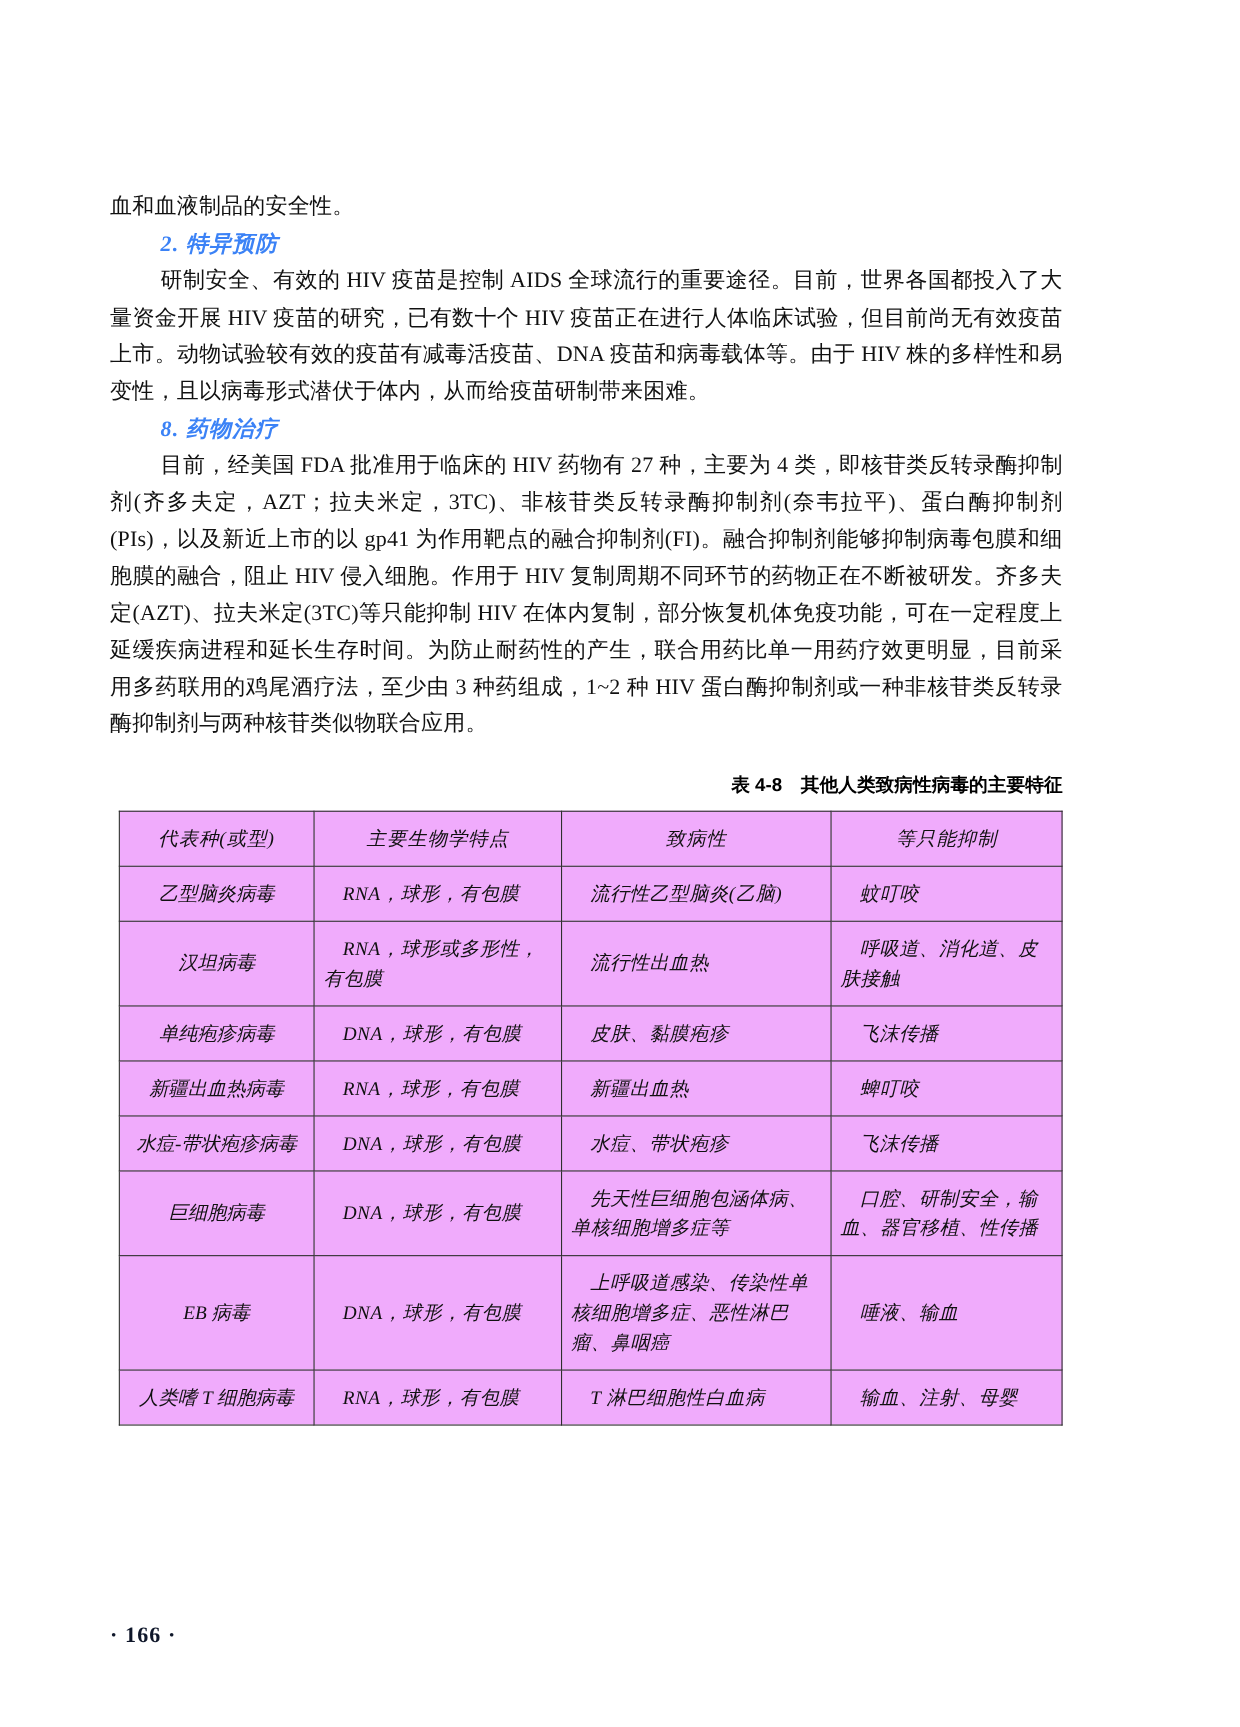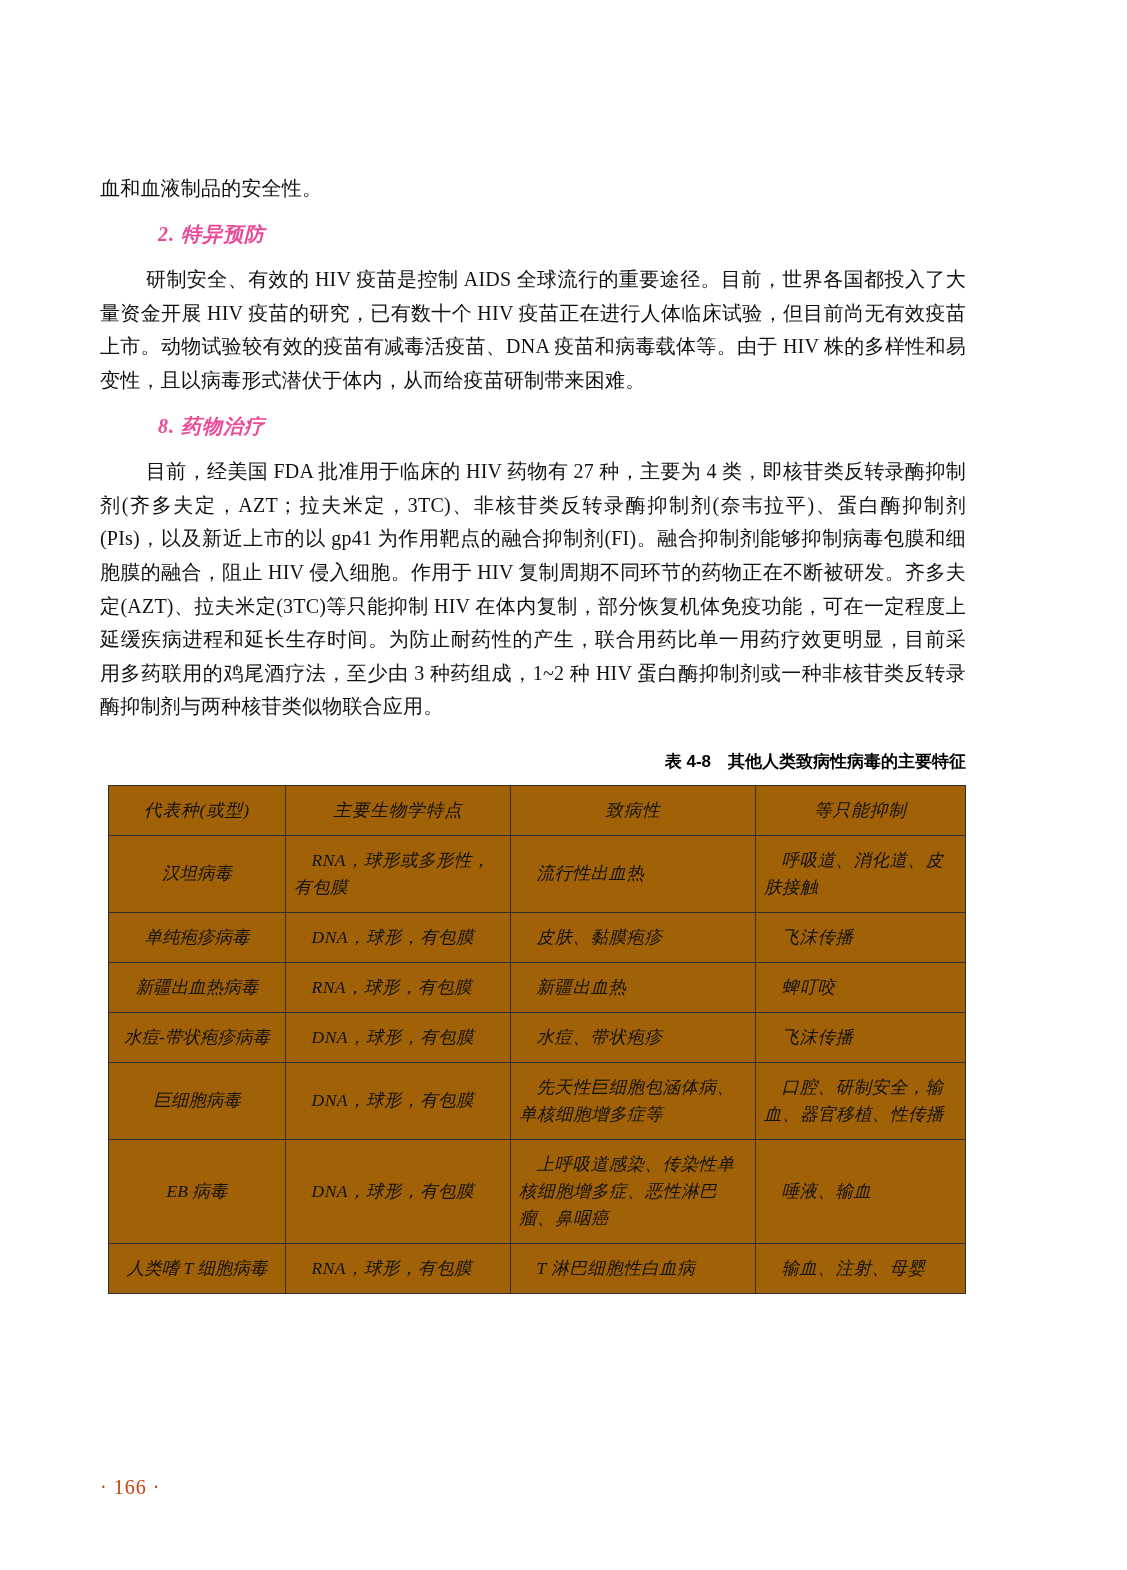--- a/index.html
+++ b/index.html
@@ -27,26 +27,26 @@
     font-size: 20px;
     line-height: 33.6px;
     text-align: justify;
     text-indent: 2.3em;
     letter-spacing: 0.2px;
   }
   .body-text.no-indent {
     text-indent: 0;
   }
   .section-heading {
-    margin: 12px;
+    margin: 0;
     font-size: 20px;
     line-height: 33.6px;
     font-weight: bold;
     font-style: italic;
-    color: #ec4899;
+    color: #3b82f6;
     text-indent: 2.3em;
     letter-spacing: 1px;
     font-family: "Liberation Serif", "DejaVu Serif", serif;
   }
   .table-caption {
     margin-top: 26px;
     margin-bottom: 12px;
     text-align: right;
     font-family: "Liberation Sans", "DejaVu Sans", sans-serif;
     font-weight: bold;
@@ -60,21 +60,21 @@
     table-layout: fixed;
     font-style: italic;
     font-size: 17.5px;
     line-height: 27px;
     color: #111111;
   }
   table.virus-table th,
   table.virus-table td {
     border: 1px solid #2f2f2f;
     vertical-align: middle;
-    background: #a16207;
+    background: #f0abfc;
   }
   table.virus-table th {
     font-weight: normal;
     text-align: center;
     padding: 11px 6px;
     letter-spacing: 1px;
   }
   table.virus-table td {
     padding: 11px 12px 11px 8px;
   }
@@ -90,23 +90,23 @@
   }
   col.col-1 { width: 177px; }
   col.col-2 { width: 225px; }
   col.col-3 { width: 245px; }
   col.col-4 { width: 210px; }
   .page-number {
     position: absolute;
     left: 100px;
     top: 1476px;
     font-size: 20px;
-    font-weight: normal;
+    font-weight: bold;
     letter-spacing: 1px;
-    color: #c2410c;
+    color: #0f172a;
   }
 </style>
 </head>
 <body>
 
 <div class="page">
   <div class="content">
 
     <p class="body-text no-indent">血和血液制品的安全性。</p>
 
@@ -127,20 +127,26 @@
       </colgroup>
       <thead>
         <tr>
           <th>代表种(或型)</th>
           <th>主要生物学特点</th>
           <th>致病性</th>
           <th>等只能抑制</th>
         </tr>
       </thead>
       <tbody>
+        <tr>
+          <td class="c-center">乙型脑炎病毒</td>
+          <td class="c-left">RNA，球形，有包膜</td>
+          <td class="c-left">流行性乙型脑炎(乙脑)</td>
+          <td class="c-left">蚊叮咬</td>
+        </tr>
         <tr>
           <td class="c-center">汉坦病毒</td>
           <td class="c-left">RNA，球形或多形性，有包膜</td>
           <td class="c-left">流行性出血热</td>
           <td class="c-left">呼吸道、消化道、皮肤接触</td>
         </tr>
         <tr>
           <td class="c-center">单纯疱疹病毒</td>
           <td class="c-left">DNA，球形，有包膜</td>
           <td class="c-left">皮肤、黏膜疱疹</td>

